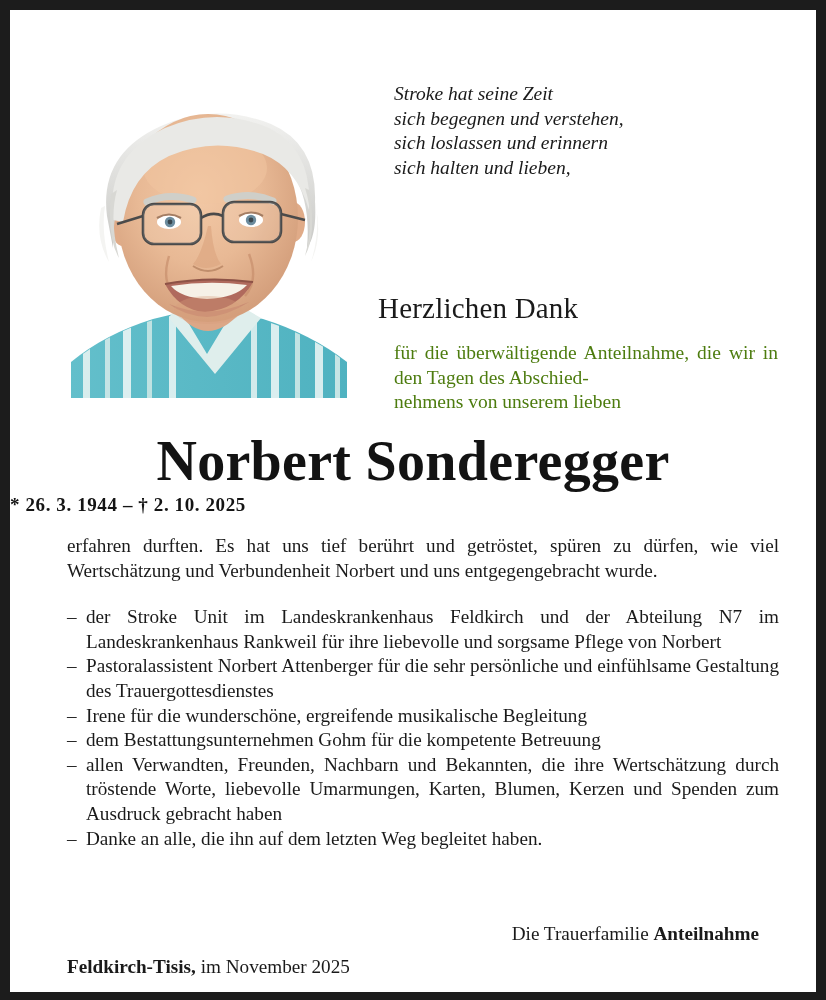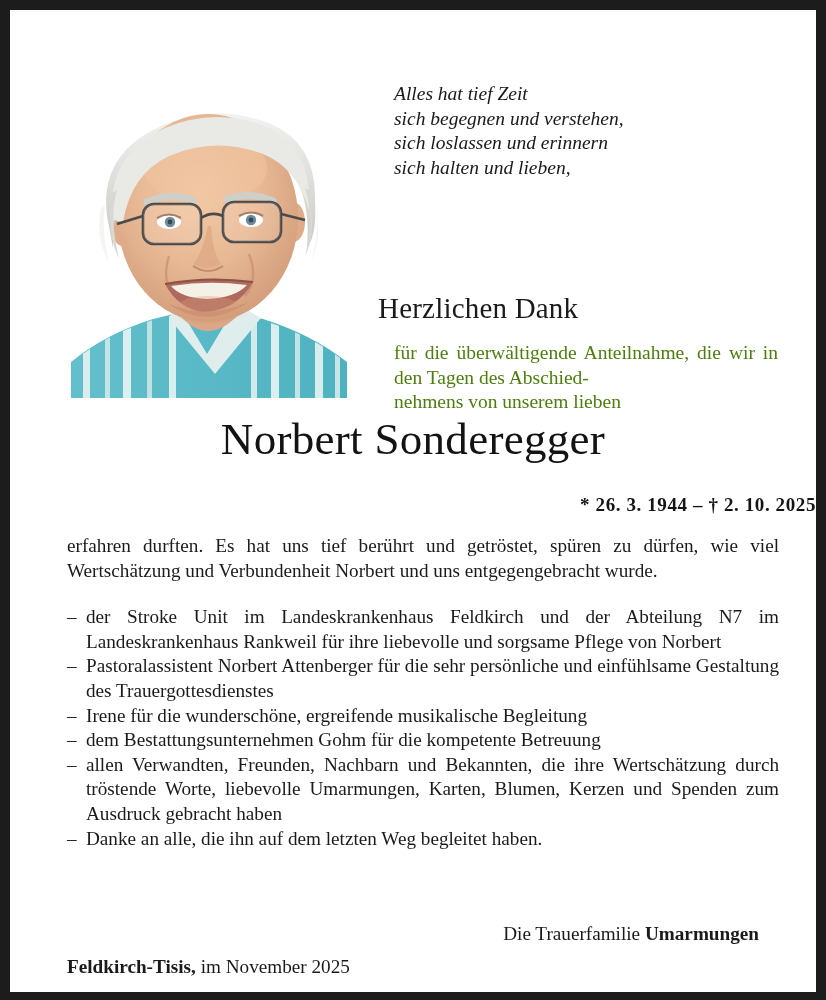--- a/index.html
+++ b/index.html
@@ -82,34 +82,34 @@
   }
   .thanks-body .last {
     text-align: left;
   }
 
   
   .name {
     position: absolute;
     left: 0;
     right: 0;
-    top: 401px;
+    top: 423px;
     text-align: center;
-    font-size: 45px;
+    font-size: 56px;
     line-height: 56px;
-    font-weight: 400;
+    font-weight: 700;
     color: #131313;
     letter-spacing: 0.3px;
   }
   .dates {
     position: absolute;
     left: 0;
     right: 0;
     top: 483px;
-    text-align: right;
+    text-align: left;
     font-size: 19px;
     line-height: 24px;
     font-weight: bold;
     color: #141414;
     letter-spacing: 0.6px;
   }
 
   
   .body-col {
     position: absolute;
@@ -267,21 +267,21 @@
         <path d="M100 186 Q143 178 188 184 Q172 212 140 214 Q114 212 100 186 Z" fill="#b06a5d"></path>
         <path d="M106 188 Q143 182 182 187 Q170 200 142 201 Q116 200 106 188 Z" fill="#f6f1e7"></path>
         <path d="M100 186 Q143 178 188 184" stroke="#8d5246" stroke-width="2" fill="none"></path>
         <path d="M104 206 Q142 222 184 204 Q162 218 142 219 Q120 218 104 206 Z" fill="#c27f6c" opacity="0.6"></path>
 
         <ellipse cx="143" cy="212" rx="34" ry="14" fill="#d79f7c" opacity="0.35"></ellipse>
       </svg>
     </div>
 
     <div class="poem">
-      <div>Alles hat tief Zeit</div>
+      <div>Stroke hat seine Zeit</div>
       <div>sich begegnen und verstehen,</div>
       <div>sich loslassen und erinnern</div>
       <div>sich halten und lieben,</div>
     </div>
 
     <div class="thanks-head">Herzlichen Dank</div>
 
     <div class="thanks-body">
       <div>für die überwältigende Anteilnahme, die wir in den Tagen des Abschied-</div>
       <div class="last">nehmens von unserem lieben</div>
@@ -318,21 +318,21 @@
           <span>allen Verwandten, Freunden, Nachbarn und Bekannten, die ihre Wertschätzung durch tröstende Worte, liebevolle Umarmungen, Karten, Blumen, Kerzen und Spenden zum Ausdruck gebracht haben</span>
         </li>
         <li class="no-justify">
           <span class="dash">–</span>
           <span>Danke an alle, die ihn auf dem letzten Weg begleitet haben.</span>
         </li>
       </ul>
     </div>
 
     <div class="family">
-      <span>Die Trauerfamilie </span><b>Umarmungen</b>
+      <span>Die Trauerfamilie </span><b>Anteilnahme</b>
     </div>
 
     <div class="place">
       <b>Feldkirch-Tisis,</b><span> im November 2025</span>
     </div>
 
   </div>
 </div>
 
 </body></html>

